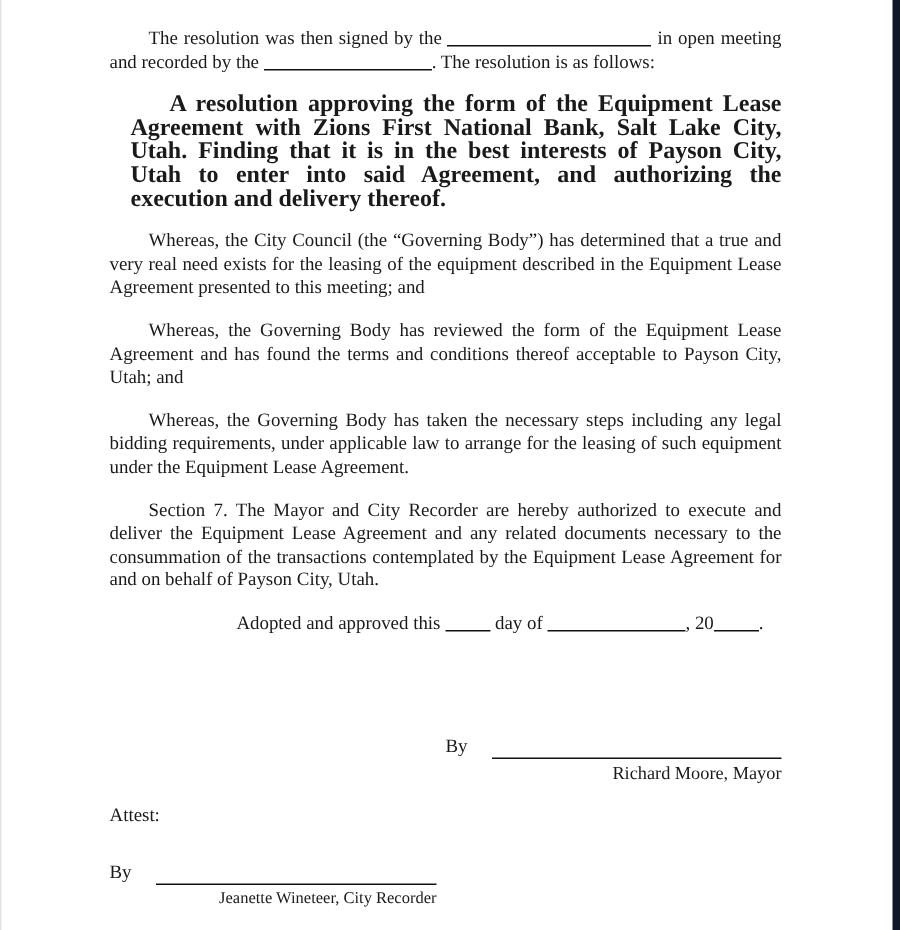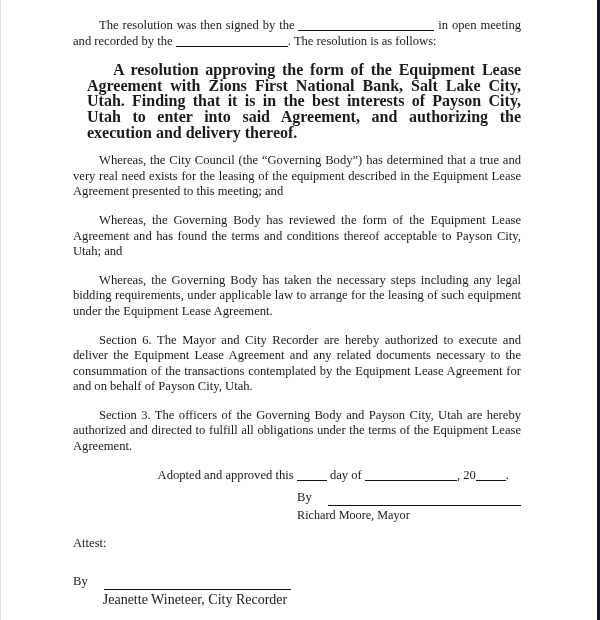--- a/index.html
+++ b/index.html
@@ -15,21 +15,21 @@
     overflow: hidden;
   }
 
   .page {
     position: relative;
     width: 600px;
     height: 620px;
     background: #ffffff;
     box-sizing: border-box;
     border-left: 1px solid #e2e2e2;
-    border-right: 3px solid #0f172a;
+    border-right: 5px solid #0f172a;
   }
 
   .doc-body {
     position: absolute;
     left: 72px;
     top: 18px;
     width: 448px;
   }
 
   p.para {
@@ -108,51 +108,50 @@
   }
   .sig-rule {
     flex: 1 1 auto;
     border-bottom: 1.3px solid #111;
     height: 11px;
   }
   .sig-name {
     font-size: 12.2px;
     line-height: 15px;
     padding-top: 2px;
-    text-align: left;
+    text-align: right;
   }
   .sig-name-left {
-    font-size: 14px;
+    font-size: 11px;
     line-height: 15px;
     padding-top: 2px;
     padding-left: 26px;
-    text-align: center;
+    text-align: right;
   }
 </style>
 </head>
 <body>
 
 <div class="page">
   <div class="doc-body">
 
     <p class="para"><span>The resolution was then signed by the</span> <span class="blank blank-lg"></span> <span>in open meeting and recorded by the</span> <span class="blank blank-md"></span><span>. The resolution is as follows:</span></p>
 
     <p class="heading-block">A resolution approving the form of the Equipment Lease Agreement with Zions First National Bank, Salt Lake City, Utah.  Finding that it is in the best interests of Payson City, Utah to enter into said Agreement, and authorizing the execution and delivery thereof.</p>
 
     <p class="para"><span class="it">Whereas</span><span>, the City Council (the “Governing Body”) has determined that a true and very real need exists for the leasing of the equipment described in the Equipment Lease Agreement presented to this meeting; and</span></p>
 
     <p class="para"><span class="it">Whereas</span><span>, the Governing Body has reviewed the form of the Equipment Lease Agreement and has found the terms and conditions thereof acceptable to Payson City, Utah; and</span></p>
 
     <p class="para"><span class="it">Whereas</span><span>, the Governing Body has taken the necessary steps including any legal bidding requirements, under applicable law to arrange for the leasing of such equipment under the Equipment Lease Agreement.</span></p>
 
 
 
-    <p class="para">Section 6. The Mayor and City Recorder are hereby authorized to execute and deliver the Equipment Lease Agreement and any related documents necessary to the consummation of the transactions contemplated by the Equipment Lease Agreement for and on behalf of Payson City, Utah.</p>
+    <p class="para">Section 7. The Mayor and City Recorder are hereby authorized to execute and deliver the Equipment Lease Agreement and any related documents necessary to the consummation of the transactions contemplated by the Equipment Lease Agreement for and on behalf of Payson City, Utah.</p>
 
-    <p class="para">Section 3. The officers of the Governing Body and Payson City, Utah are hereby authorized and directed to fulfill all obligations under the terms of the Equipment Lease Agreement.</p>
 
     <p class="adopted"><span>Adopted and approved this</span> <span class="blank blank-xs"></span> <span>day of</span> <span class="blank blank-sm"></span><span>, 20</span><span class="blank blank-xs"></span><span>.</span></p>
 
   </div>
 
   <div class="sig-mayor">
     <div class="sig-line-row">
       <span class="sig-by">By</span>
       <span class="sig-rule"></span>
     </div>

